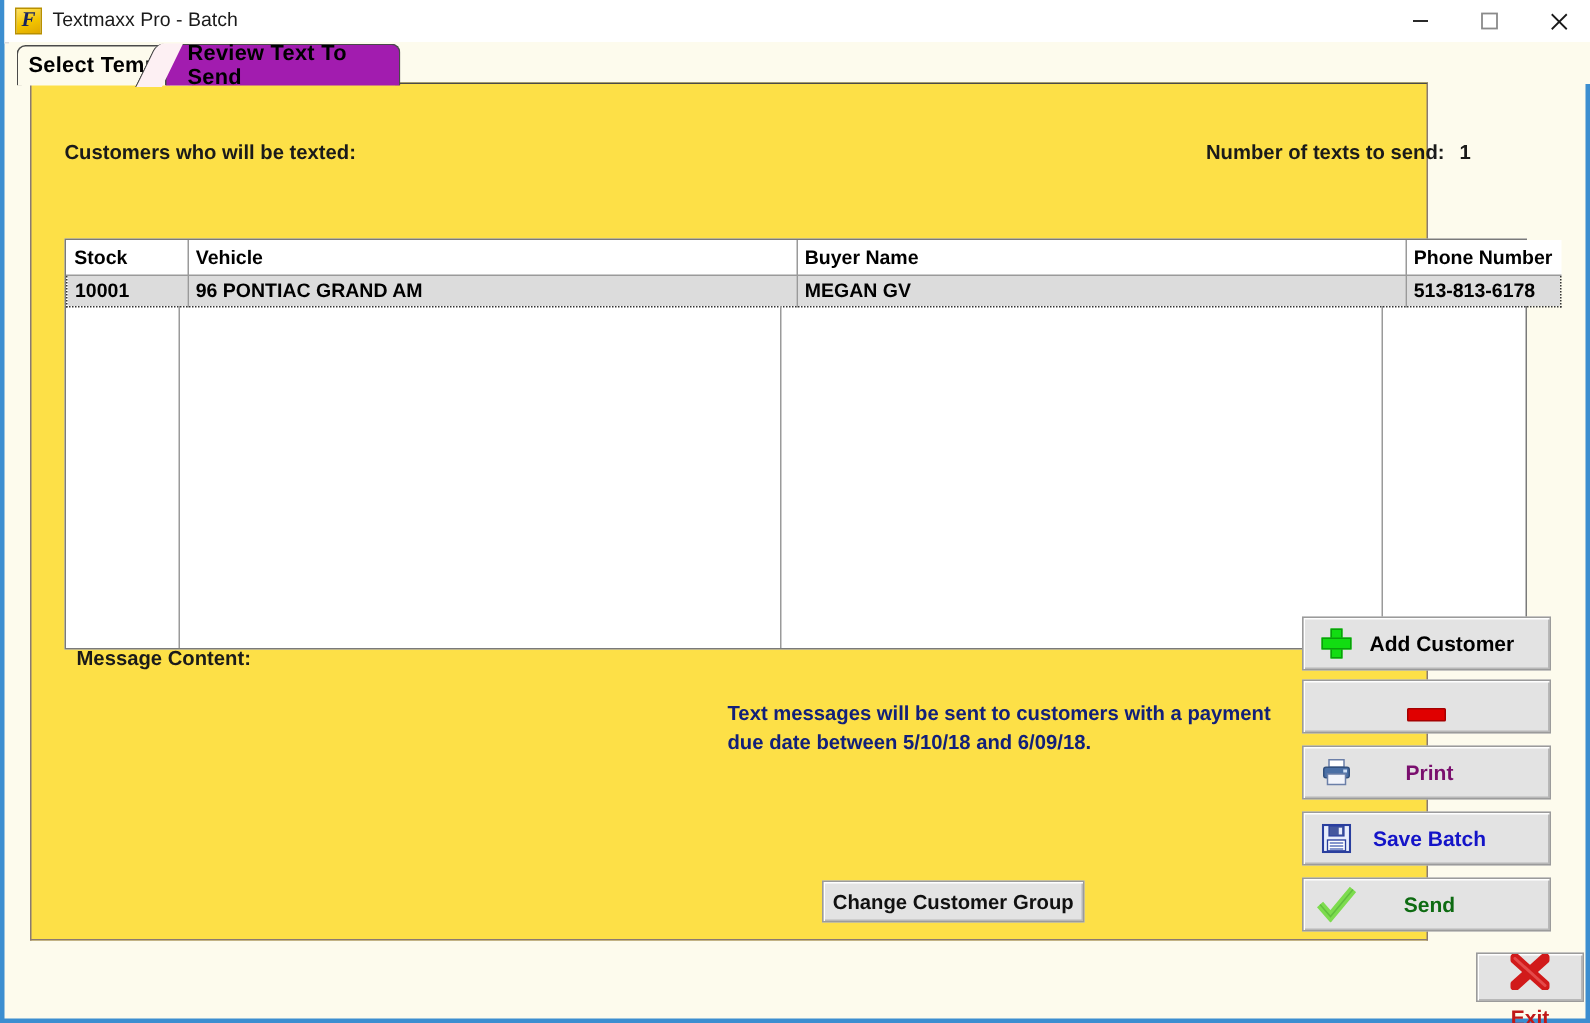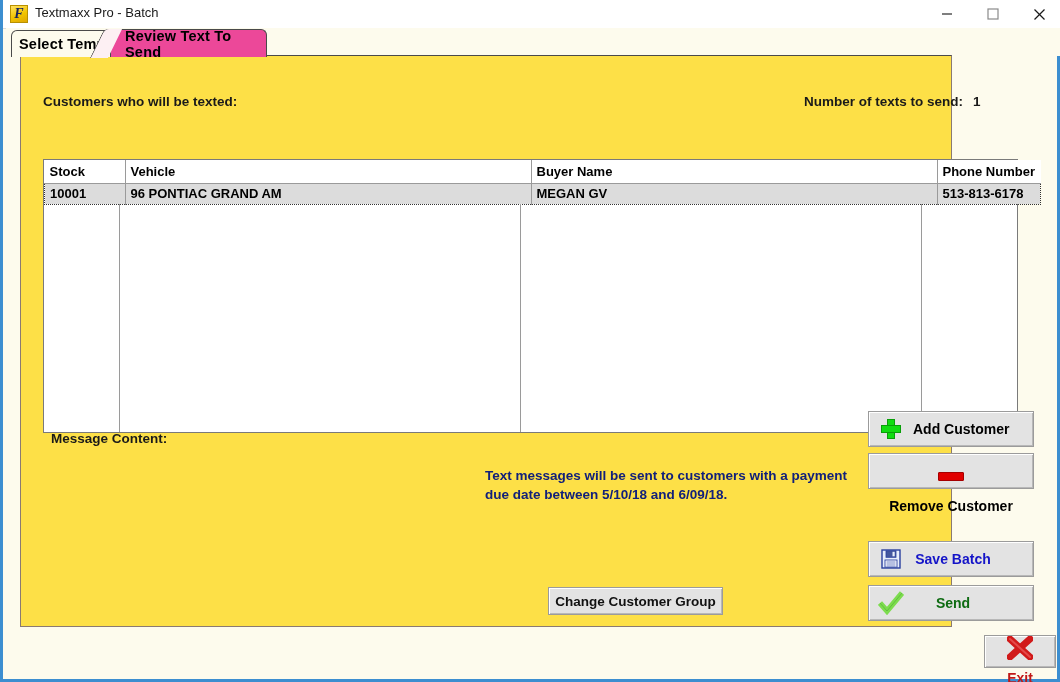--- a/index.html
+++ b/index.html
@@ -100,21 +100,21 @@
     background: #fdfbed;
     padding-left: 7px;
     z-index: 1;
     overflow: hidden;
     white-space: nowrap;
   }
   #tab-review-text {
     left: 104px; top: 1px;
     width: 157px;
     height: 28px;
-    background: #ec4899;
+    background: #a21caf;
     z-index: 2;
     padding-left: 14px;
     transform: skewX(0deg);
     align-items: center;
   }
   
   #tab-review-text::before {
     content: "";
     position: absolute;
     left: -14px; top: -1px;
@@ -427,20 +427,31 @@
       <div class="btn-label">Add Customer</div>
     </div>
 
     <div class="action-btn" id="btn-remove-customer">
       <div class="icon-slot">
         <div class="minus-icon"></div>
       </div>
       <div class="btn-label">Remove Customer</div>
     </div>
 
+    <div class="action-btn" id="btn-print">
+      <div class="icon-slot">
+        <svg width="22" height="20" viewBox="0 0 22 20">
+          <rect x="6" y="1.5" width="10" height="5" fill="#ffffff" stroke="#6b7fa8" stroke-width="1"></rect>
+          <rect x="2.5" y="6.5" width="17" height="7" rx="1.5" fill="#4a6fa5" stroke="#32507d" stroke-width="1"></rect>
+          <rect x="5" y="11" width="12" height="7" fill="#f2f4fa" stroke="#6b7fa8" stroke-width="1"></rect>
+          <rect x="15.5" y="8" width="2.5" height="2" fill="#cfe0f5"></rect>
+        </svg>
+      </div>
+      <div class="btn-label">Print</div>
+    </div>
 
     <div class="action-btn" id="btn-send">
       <div class="icon-slot">
         <svg width="26" height="24" viewBox="0 0 26 24">
           <path d="M2 12 L9 20 L24 2" fill="none" stroke="#7ddc4e" stroke-width="5.5" stroke-linecap="butt" stroke-linejoin="miter"></path>
           <path d="M2 12 L9 20 L24 2" fill="none" stroke="#4aa832" stroke-width="1" stroke-linecap="butt" stroke-linejoin="miter" opacity="0.55"></path>
         </svg>
       </div>
       <div class="btn-label">Send</div>
     </div>

